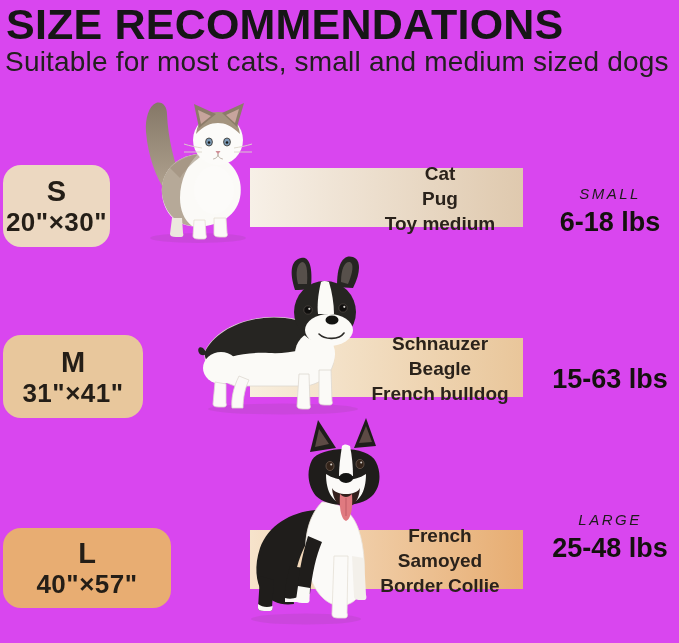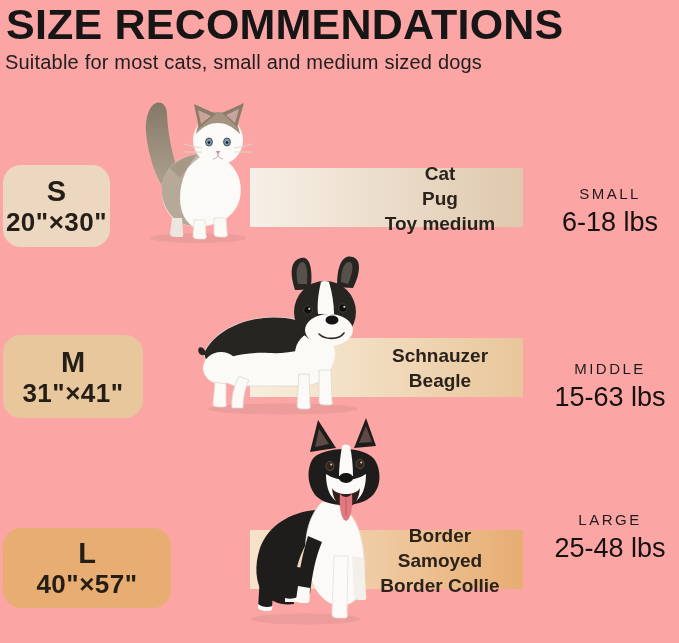--- a/index.html
+++ b/index.html
@@ -1,47 +1,47 @@
 <!DOCTYPE html>
 <html><head>
 <meta charset="utf-8">
 <style>
   html,body{margin:0;padding:0;background:#ffffff;}
   .poster{
-    position:relative;width:679px;height:643px;background:#fca5a5;overflow:hidden;
+    position:relative;width:679px;height:643px;background:#d946ef;overflow:hidden;
     font-family:"Liberation Sans", sans-serif;color:#1b1916;
   }
   .title{
     position:absolute;left:6px;top:0px;font-size:43px;line-height:48px;
     font-weight:700;color:#161616;white-space:nowrap;letter-spacing:0.2px;
   }
   .subtitle{
-    position:absolute;left:5px;top:49px;font-size:20px;line-height:26px;
+    position:absolute;left:5px;top:49px;font-size:28px;line-height:26px;
     color:#22201e;white-space:nowrap;letter-spacing:0.2px;
   }
   .row{position:absolute;inset:0;pointer-events:none;}
   .size-box{
     position:absolute;border-radius:18px;background:var(--box);
     display:flex;flex-direction:column;align-items:center;justify-content:center;
     color:#241e17;z-index:1;
   }
   .size-letter{font-size:29px;font-weight:700;line-height:33px;}
   .size-dims{font-size:26px;font-weight:700;line-height:29px;letter-spacing:0.5px;}
   .band{
     position:absolute;left:250px;width:273px;height:59px;z-index:1;
     background:linear-gradient(90deg,var(--band-from) 0%,var(--band-to) 100%);
   }
   .breeds{
     position:absolute;right:2px;top:50%;transform:translateY(-50%);
     width:162px;text-align:center;font-size:19px;font-weight:700;
     line-height:25px;color:#2a221b;
   }
   .weight{position:absolute;left:541px;width:138px;text-align:center;z-index:1;}
-  .weight-label{font-size:15px;letter-spacing:2.5px;color:#1d1c1a;font-weight:400;line-height:18px;}
-  .weight-range{font-size:27px;font-weight:400;color:#14110e;margin-top:4px;white-space:nowrap;line-height:30px;}
+  .weight-label{font-size:15px;letter-spacing:2.5px;color:#1d1c1a;font-weight:400;line-height:18px;font-style:italic;}
+  .weight-range{font-size:27px;font-weight:700;color:#14110e;margin-top:4px;white-space:nowrap;line-height:30px;}
 
   .r0 .size-box{left:3px;top:165px;width:107px;height:82px;}
   .r1 .size-box{left:3px;top:335px;width:140px;height:83px;}
   .r2 .size-box{left:3px;top:528px;width:168px;height:80px;}
   .r0 .band{top:168px;}
   .r1 .band{top:338px;}
   .r2 .band{top:530px;}
   .r0 .weight{top:185px;}
   .r1 .weight{top:360px;}
   .r2 .weight{top:511px;}
@@ -79,36 +79,36 @@
 
   <div class="row r1" style="--box: #e8c79c; --band-from: #f8eedd; --band-to: #e9c69a;">
     <div class="size-box">
       <div class="size-letter">M</div>
       <div class="size-dims">31"×41"</div>
     </div>
     <div class="band">
       <div class="breeds">
         <div>Schnauzer</div>
         <div>Beagle</div>
+        <div>French bulldog</div>
       </div>
     </div>
     <div class="weight">
-      <div class="weight-label">MIDDLE</div>
       <div class="weight-range">15-63 lbs</div>
     </div>
   </div>
 
   <div class="row r2" style="--box: #e8ad72; --band-from: #f6e3cb; --band-to: #e7ad72;">
     <div class="size-box">
       <div class="size-letter">L</div>
       <div class="size-dims">40"×57"</div>
     </div>
     <div class="band">
       <div class="breeds">
-        <div>Border</div>
+        <div>French</div>
         <div>Samoyed</div>
         <div>Border Collie</div>
       </div>
     </div>
     <div class="weight">
       <div class="weight-label">LARGE</div>
       <div class="weight-range">25-48 lbs</div>
     </div>
   </div>
 

